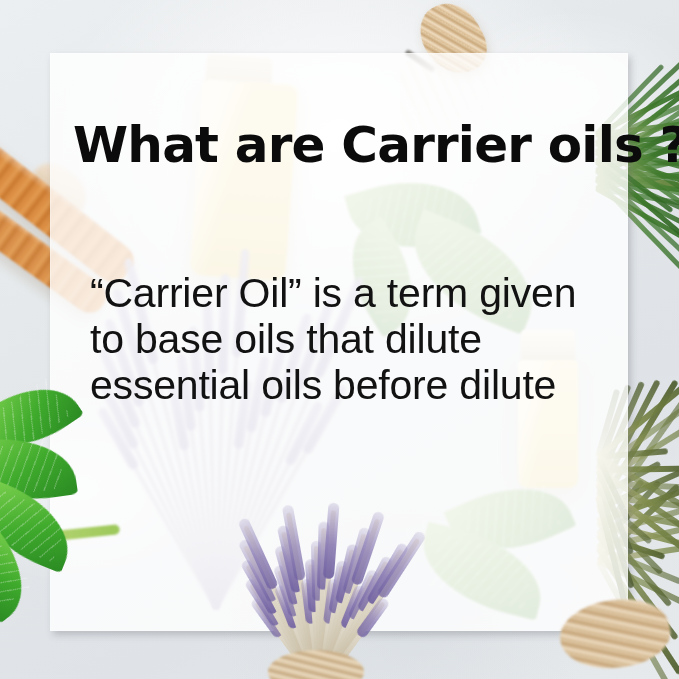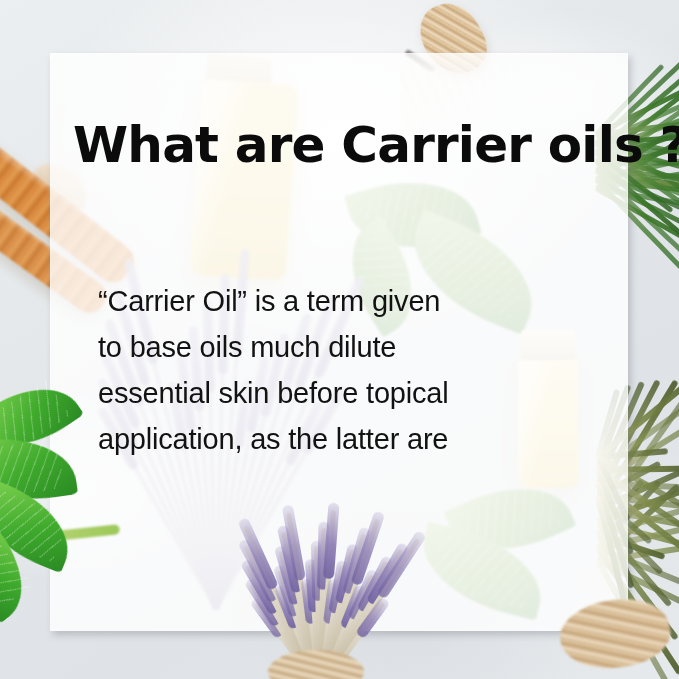--- a/index.html
+++ b/index.html
@@ -307,24 +307,24 @@
     color: #0b0b0b;
     white-space: nowrap;
     line-height: 1.1;
   }
 
   #body-copy {
     position: absolute;
     left: 86px;
     top: 266px;
     width: 520px;
-    margin: 12px;
+    margin: 4px;
     font-family: "Liberation Sans", sans-serif;
     font-weight: 400;
-    font-size: 29px;
+    font-size: 41px;
     line-height: 46px;
     letter-spacing: -0.2px;
     color: #121212;
   }
   #body-copy .ln { display: block; white-space: nowrap; }
 </style>
 </head>
 <body>
 
 <div id="stage">
@@ -539,18 +539,17 @@
       <div class="bud" style="height: 75.6px; transform: translateX(-50%) rotate(33.1deg) translateY(-111.6px); opacity: 0.72;"></div>
       <div class="stem" style="height: 108px; transform: translateX(-50%) rotate(36deg);"></div>
       <div class="bud" style="height: 45.36px; transform: translateX(-50%) rotate(36deg) translateY(-66.96px); opacity: 0.82;"></div>
     </div>
   <div class="prop lavender-knot"></div>
   <div class="prop thyme-knot"></div>
 
   <h1 id="title">What are Carrier oils ?</h1>
   <p id="body-copy">
       <span class="ln">“Carrier Oil” is a term given</span>
-      <span class="ln">to base oils much dilute</span>
-      <span class="ln">essential skin before topical</span>
-      <span class="ln">application, as the latter are</span>
+      <span class="ln">to base oils that dilute</span>
+      <span class="ln">essential oils before dilute</span>
     </p>
 
 </div>
 
 </body></html>

